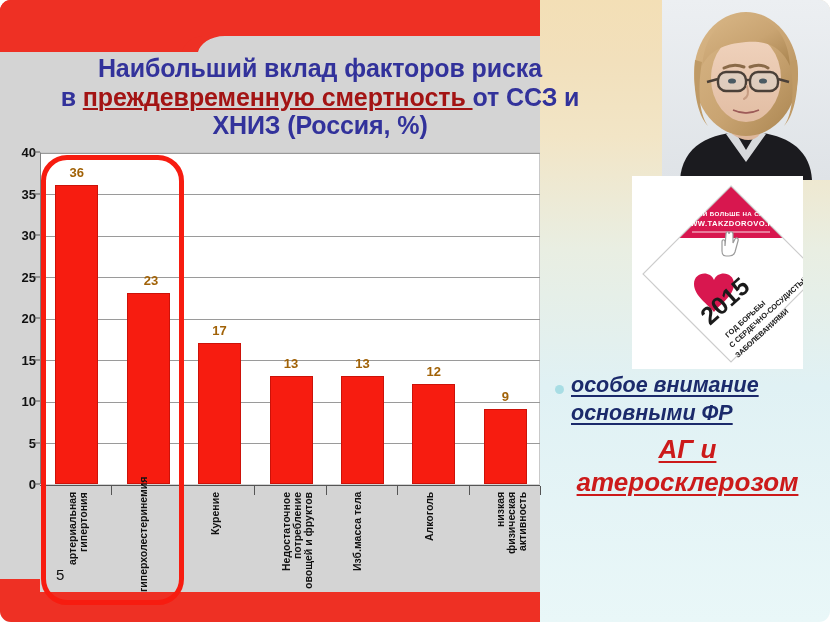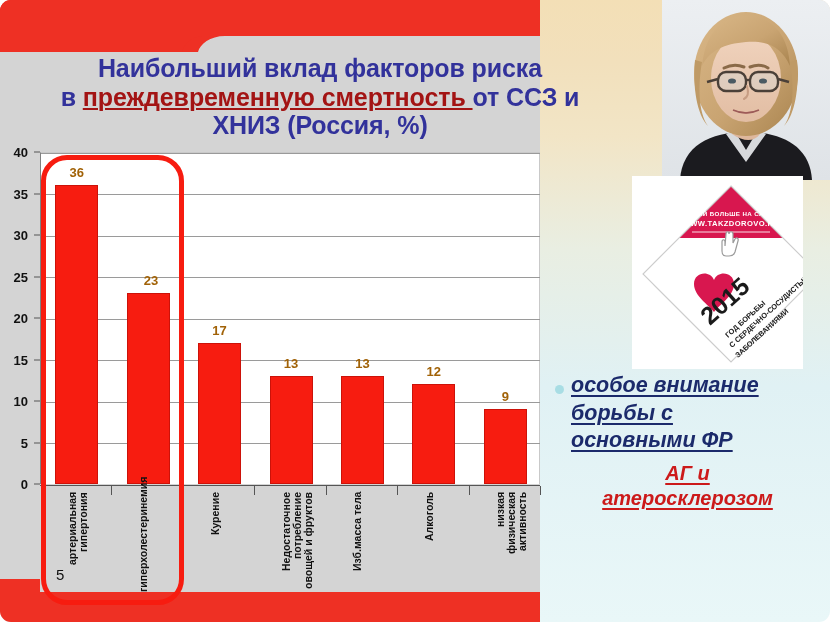--- a/index.html
+++ b/index.html
@@ -86,21 +86,21 @@
   
   .y-axis {
     position: absolute;
     left: 0;
     top: 0;
     width: 40px;
     height: 332px;
   }
   .y-tick {
     position: absolute;
-    right: 12px;
+    right: 4px;
     transform: translateY(-50%);
     font-size: 13px;
     font-weight: bold;
     color: #111;
     font-family: "Liberation Sans", sans-serif;
   }
   .y-tickmark {
     position: absolute;
     right: 0px;
     width: 6px;
@@ -268,21 +268,21 @@
   }
   .rt-para1 span {
     text-decoration: underline;
     text-decoration-thickness: 2px;
     text-underline-offset: 3px;
     display: block;
     width: max-content;
   }
   .rt-para2 {
     margin: 6px 0 0 0;
-    font-size: 20px;
+    font-size: 26px;
     font-weight: bold;
     font-style: italic;
     color: #cc1a1a;
     line-height: 1.28;
     text-align: center;
   }
   .rt-para2 span {
     text-decoration: underline;
     text-decoration-thickness: 2px;
     text-underline-offset: 3px;
@@ -483,21 +483,20 @@
       <text x="96" y="162" fill="#1a1a1a" font-family="Liberation Sans, sans-serif" font-size="7.4" font-weight="bold" transform="rotate(-42 96 162)">ГОД БОРЬБЫ</text>
       <text x="100" y="172" fill="#1a1a1a" font-family="Liberation Sans, sans-serif" font-size="7.4" font-weight="bold" transform="rotate(-42 100 172)">С СЕРДЕЧНО-СОСУДИСТЫМИ</text>
       <text x="106" y="182" fill="#1a1a1a" font-family="Liberation Sans, sans-serif" font-size="7.4" font-weight="bold" transform="rotate(-42 106 182)">ЗАБОЛЕВАНИЯМИ</text>
     </svg>
   </div>
 
   <div class="right-text">
     <div class="rt-bullet"></div>
     <div class="rt-para1">
       <span>особое внимание</span>
-      <span>борьбы с</span>
       <span>основными ФР</span>
     </div>
     <div class="rt-para2">
       <span>АГ и</span><br>
       <span>атеросклерозом</span>
     </div>
   </div>
 
 </div>
 

